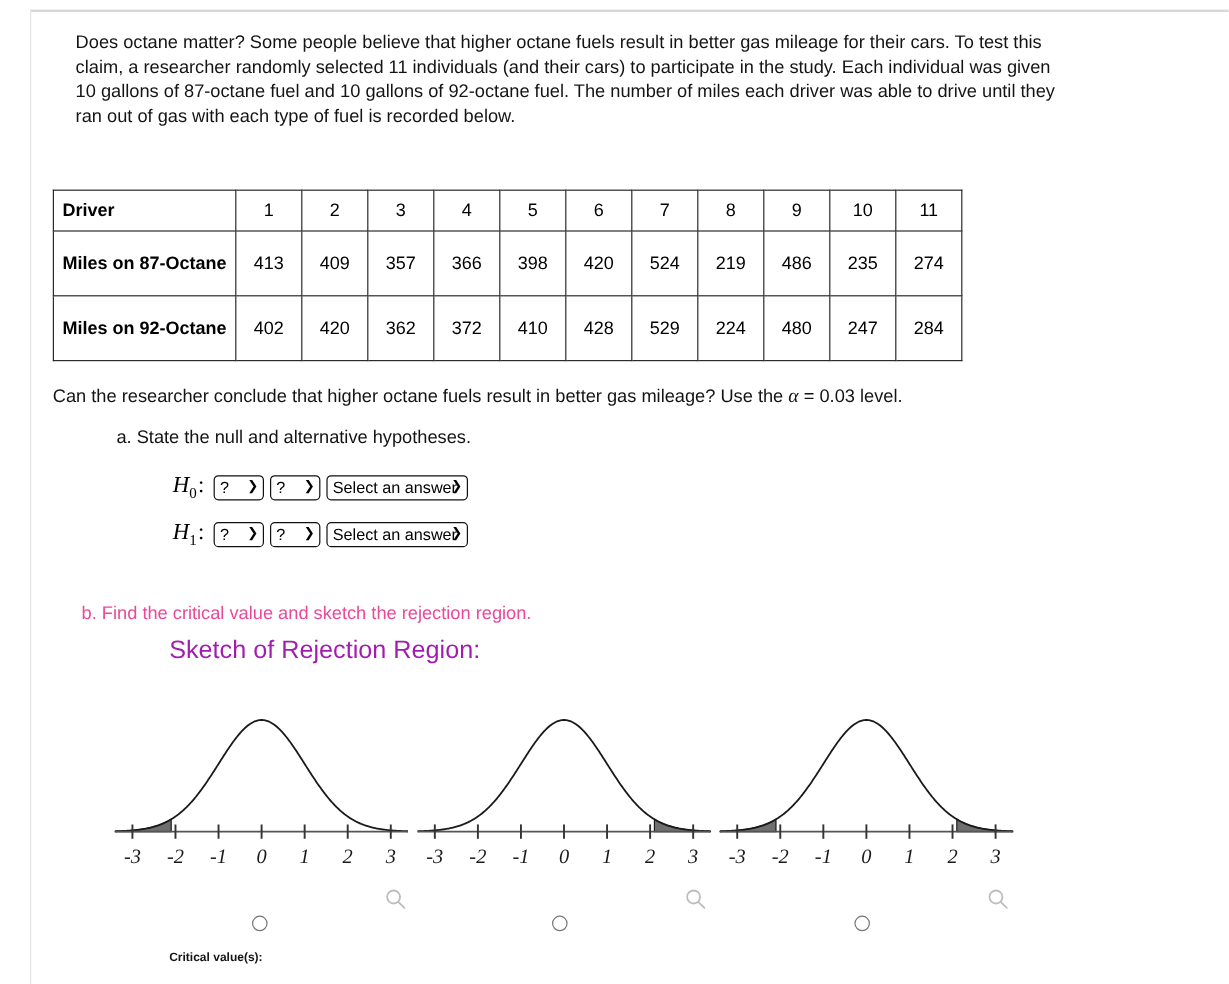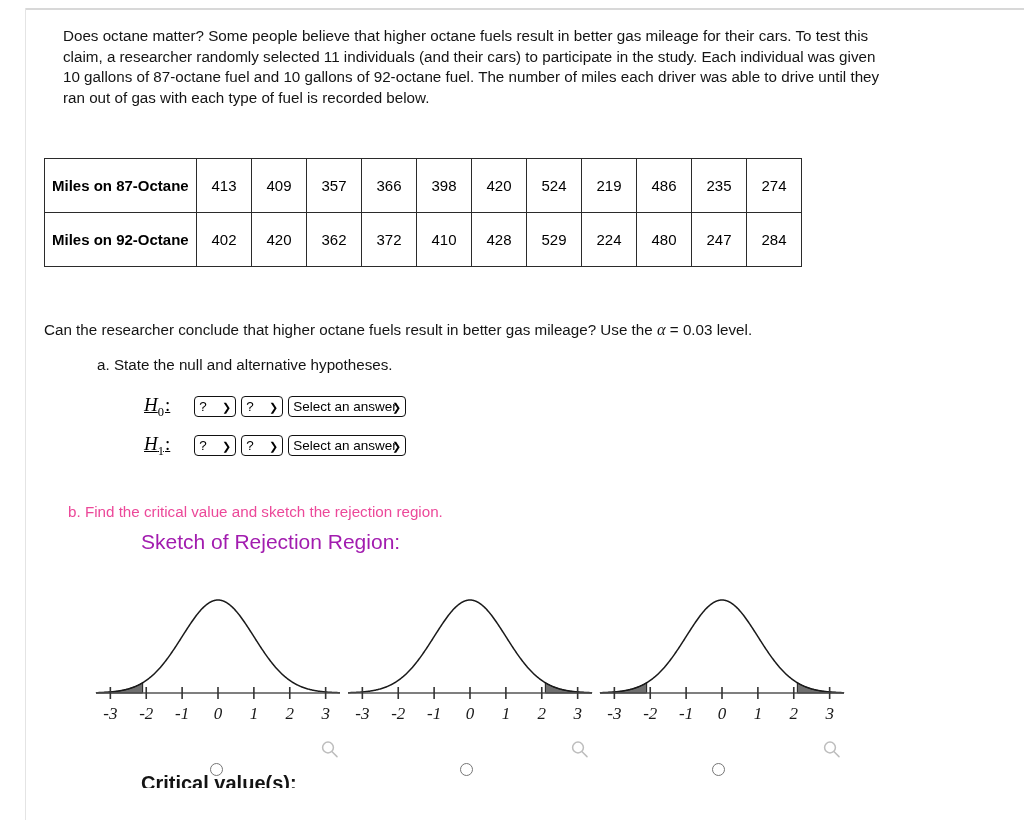--- a/index.html
+++ b/index.html
@@ -106,23 +106,22 @@
     align-items: center;
     gap: 5px;
   }
   #hyp0-row { left: 144px; top: 394px; }
   #hyp1-row { left: 144px; top: 433px; }
 
   .hyp-label {
     font-family: "Liberation Serif", serif;
     font-style: italic;
     font-size: 19px;
-    margin-right: 19px;
+    margin-right: 3px;
     white-space: nowrap;
-    text-decoration: underline;
   }
   .hyp-label sub {
     font-size: 12.5px;
     font-style: normal;
   }
   .hyp-colon {
     font-family: "Liberation Serif", serif;
     font-size: 19px;
     font-style: normal;
     margin-left: 1px;
@@ -206,38 +205,52 @@
     height: 22px;
   }
   #mag-0 { left: 319px; top: 739px; }
   #mag-1 { left: 569px; top: 739px; }
   #mag-2 { left: 821px; top: 739px; }
 
   
   #critical-value-label {
     position: absolute;
     left: 141px;
-    top: 772px;
-    font-size: 20px;
+    top: 793px;
+    font-size: 10px;
     font-weight: bold;
     color: #141414;
     height: 16px;
     overflow: hidden;
   }
 </style>
 </head>
 <body>
 
 <div id="top-rule"></div>
 <div id="left-rule"></div>
 
 <div id="intro">Does octane matter? Some people believe that higher octane fuels result in better gas mileage for their cars. To test this claim, a researcher randomly selected 11 individuals (and their cars) to participate in the study. Each individual was given 10 gallons of 87-octane fuel and 10 gallons of 92-octane fuel. The number of miles each driver was able to drive until they ran out of gas with each type of fuel is recorded below.</div>
 
 <table id="data-table">
   <tbody>
+    <tr>
+      <td class="rowhead">Driver</td>
+      <td class="datacell">1</td>
+      <td class="datacell">2</td>
+      <td class="datacell">3</td>
+      <td class="datacell">4</td>
+      <td class="datacell">5</td>
+      <td class="datacell">6</td>
+      <td class="datacell">7</td>
+      <td class="datacell">8</td>
+      <td class="datacell">9</td>
+      <td class="datacell">10</td>
+      <td class="datacell">11</td>
+    </tr>
     <tr class="tall">
       <td class="rowhead">Miles on 87-Octane</td>
       <td class="datacell">413</td>
       <td class="datacell">409</td>
       <td class="datacell">357</td>
       <td class="datacell">366</td>
       <td class="datacell">398</td>
       <td class="datacell">420</td>
       <td class="datacell">524</td>
       <td class="datacell">219</td>

